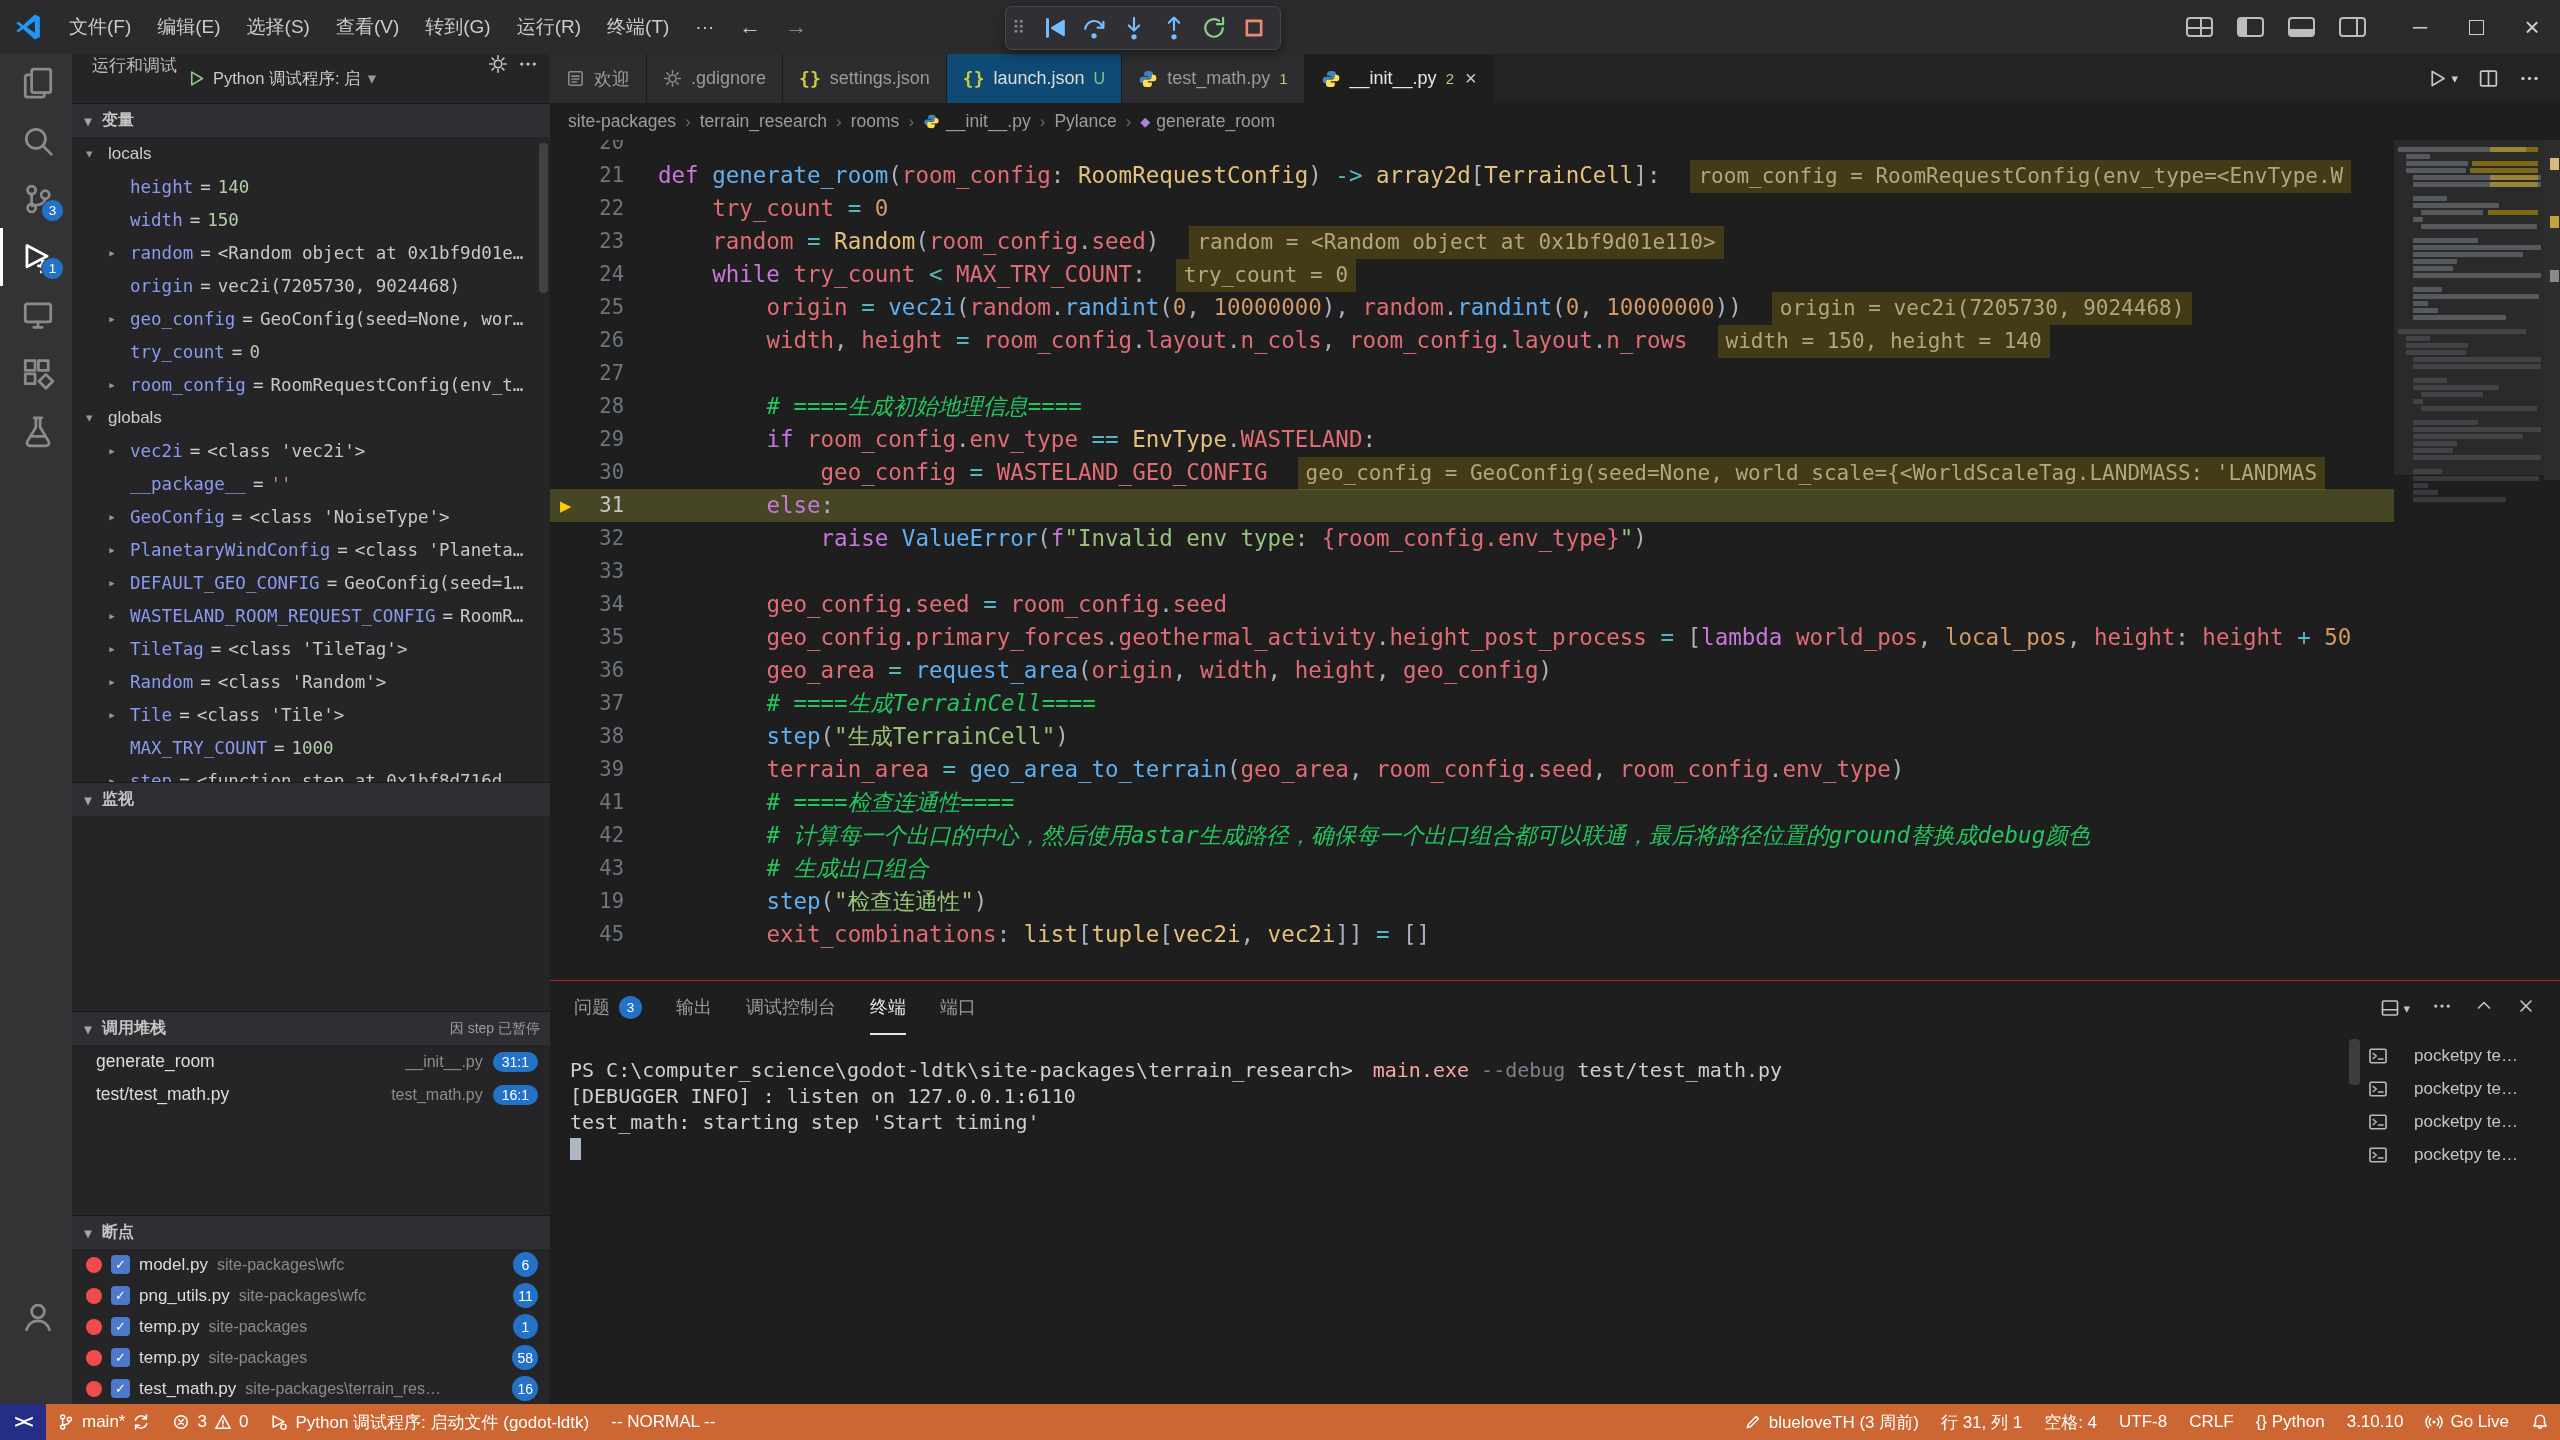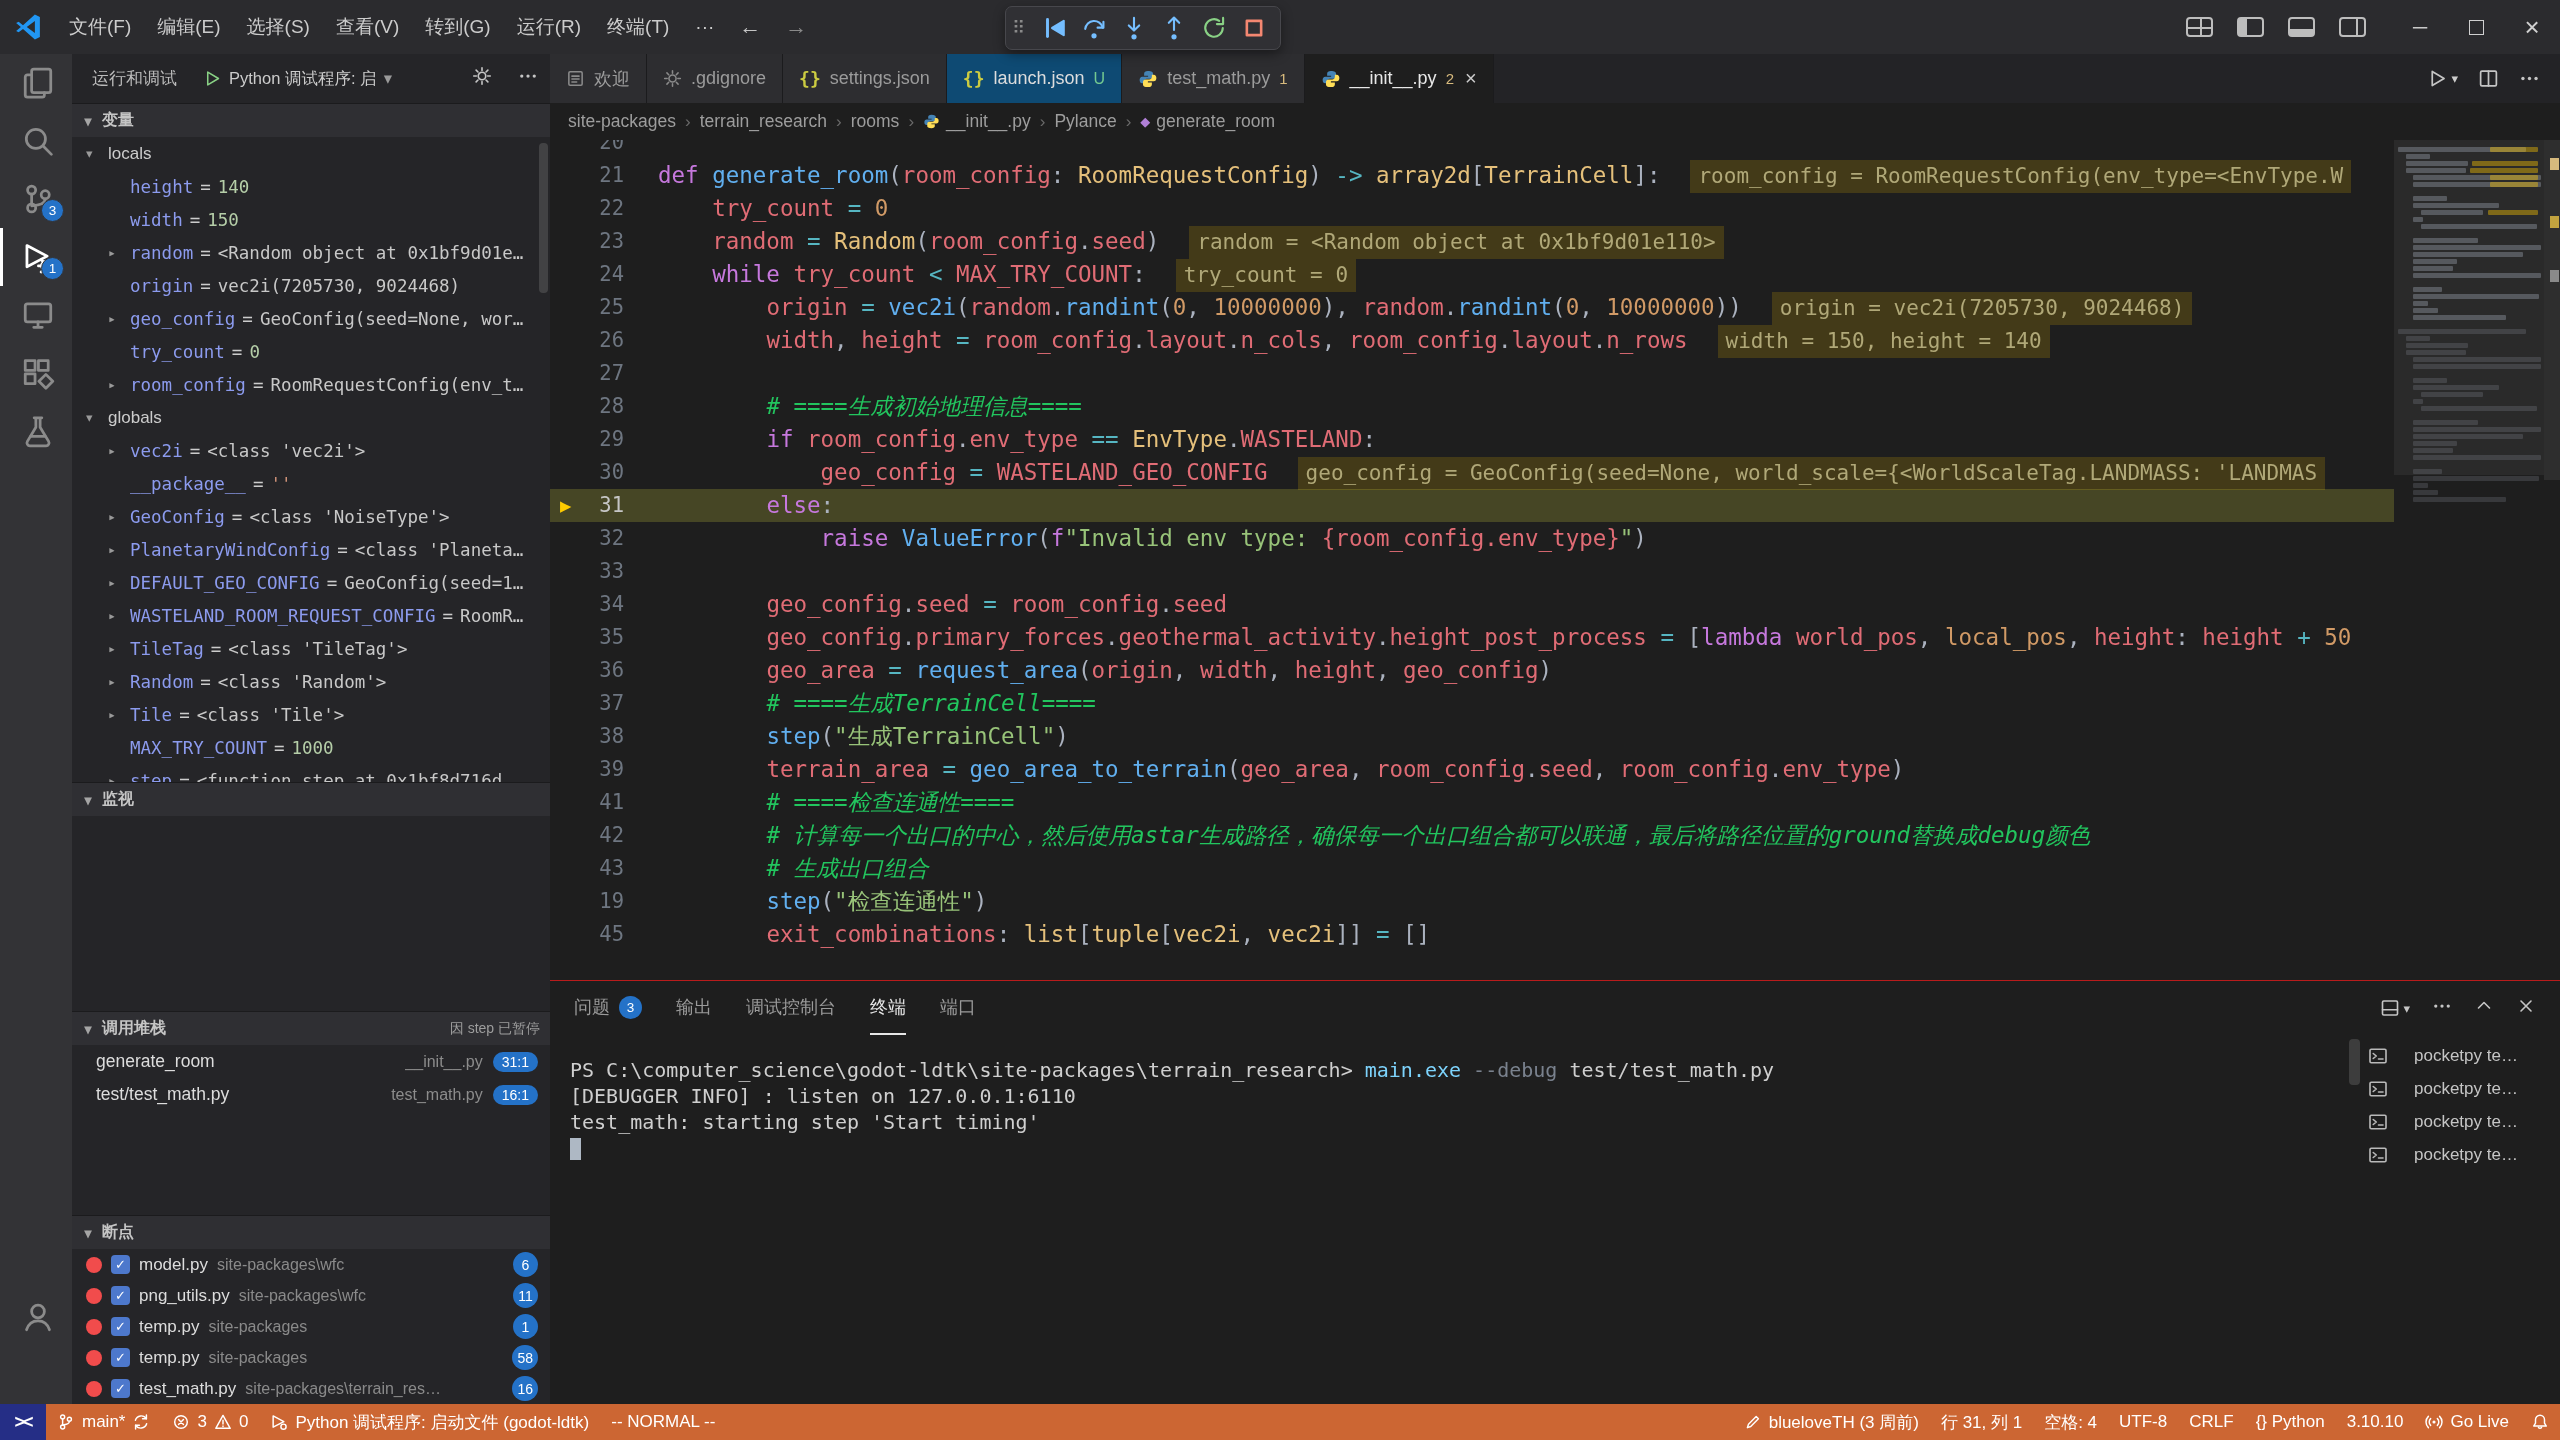--- a/index.html
+++ b/index.html
@@ -30,21 +30,21 @@
   .win-btn { width:56px; height:54px; display:flex; align-items:center; justify-content:center; color:#d0d0d0; font-size:20px; }
   .win-sq { width:15px; height:15px; border:1.8px solid #d0d0d0; display:inline-block; }
   
   .activitybar { position:absolute; top:54px; left:0; width:72px; bottom:36px; background:#333336; display:flex; flex-direction:column; align-items:stretch; }
   .act-item { height:58px; position:relative; display:flex; align-items:center; justify-content:center; color:#8b8b8b; border-left:3px solid transparent; }
   .act-item.active { color:#ffffff; border-left:3px solid #ffffff; }
   .act-spacer { flex:1; }
   .badge { position:absolute; right:8px; bottom:6px; min-width:23px; height:23px; border-radius:12px; background:#2472c8; color:#fff; font-size:13.5px; display:flex; align-items:center; justify-content:center; padding:0 5px; border:1px solid #333336; }
   
   .sidebar { position:absolute; top:54px; left:72px; width:478px; bottom:36px; background:#252528; overflow:hidden; }
-  .side-hdr { height:49px; display:flex; align-items:center; padding:0 12px 0 20px; font-size:17px; color:#bbbbbb; gap:26px; }
+  .side-hdr { height:49px; display:flex; padding:0 12px 0 20px; font-size:17px; color:#bbbbbb; gap:10px; }
   .run-cfg { display:flex; align-items:center; gap:7px; font-size:16.5px; color:#cccccc; min-width:0; flex:1; }
   .run-cfg .cfg-label { overflow:hidden; white-space:nowrap; text-overflow:ellipsis; }
   .sec-hdr { height:34px; background:#2f2f33; display:flex; align-items:center; padding:0 10px 0 8px; font-size:16px; font-weight:bold; color:#c5c5c5; border-top:1px solid #1b1b1d; gap:6px; }
   .sec-note { margin-left:auto; font-weight:normal; font-size:14px; color:#9d9d9d; }
   .twisty { color:#a5a5a5; font-size:14px; width:16px; text-align:center; }
   .vars-body { height:645px; overflow:hidden; position:relative; font-family:"DejaVu Sans Mono", monospace; font-size:17.5px; }
   .var-row { height:33px; display:flex; align-items:center; white-space:nowrap; overflow:hidden; padding-left:36px; }
   .var-row.group { padding-left:14px; font-family:"Liberation Sans", sans-serif; font-size:17px; color:#cccccc; }
   .var-tw { color:#9a9a9a; font-size:13px; width:22px; flex:0 0 22px; }
   .var-name { color:#8c9bee; }
@@ -97,21 +97,21 @@
   .ruler-slider { position:absolute; top:0; left:0; right:0; height:340px; background:rgba(121,121,121,0.18); }
   .ruler-mark { position:absolute; right:1px; width:9px; height:12px; }
   
   .panel { position:absolute; left:0; right:0; bottom:0; height:424px; background:#1e1e1e; border-top:1px solid #b91c1c; }
   .panel-hdr { height:54px; display:flex; align-items:center; padding:0 24px; }
   .panel-tab { margin-right:34px; font-size:18px; color:#9a9a9a; height:54px; display:flex; align-items:center; gap:9px; border-bottom:2px solid transparent; }
   .panel-tab.active { color:#e7e7e7; border-bottom:2px solid #e7e7e7; }
   .ptab-badge { min-width:23px; height:23px; border-radius:12px; background:#2472c8; color:#fff; font-size:13.5px; display:flex; align-items:center; justify-content:center; padding:0 4px; }
   .panel-actions { margin-left:auto; display:flex; align-items:center; gap:22px; color:#c5c5c5; }
   .term { position:absolute; top:54px; left:0; right:210px; bottom:0; padding:22px 0 0 20px; font-family:"DejaVu Sans Mono", monospace; font-size:20px; line-height:26px; color:#cfcfcf; overflow:hidden; white-space:pre; }
-  .term .y { color:#7dd3fc; } .term .d { color:#7a828e; } .term .t { color:#cfcfcf; }
+  .term .y { color:#fca5a5;margin-left:8px; } .term .d { color:#7a828e; } .term .t { color:#cfcfcf; }
   .term-cursor { display:inline-block; width:11px; height:22px; background:#aeb8c4; vertical-align:text-bottom; }
   .term-scroll { position:absolute; top:58px; right:200px; width:11px; height:46px; background:rgba(121,121,121,.35); border-radius:4px; }
   .term-list { position:absolute; top:58px; right:6px; width:196px; bottom:0; }
   .term-item { height:33px; display:flex; align-items:center; gap:26px; color:#c5c5c5; font-size:17px; padding-left:10px; white-space:nowrap; overflow:hidden; }
   
   .statusbar { position:absolute; left:0; right:0; bottom:0; height:36px; background:#cc6633; display:flex; align-items:center; color:#ffffff; font-size:17px; z-index:6; }
   .sb-item { display:flex; align-items:center; gap:7px; padding:0 11px; height:100%; white-space:nowrap; }
   .sb-remote { background:#252e86; width:46px; justify-content:center; font-weight:bold; letter-spacing:-2px; font-size:18px; }
   .sb-right { margin-left:auto; display:flex; height:100%; align-items:center; }
   svg { display:block; }

